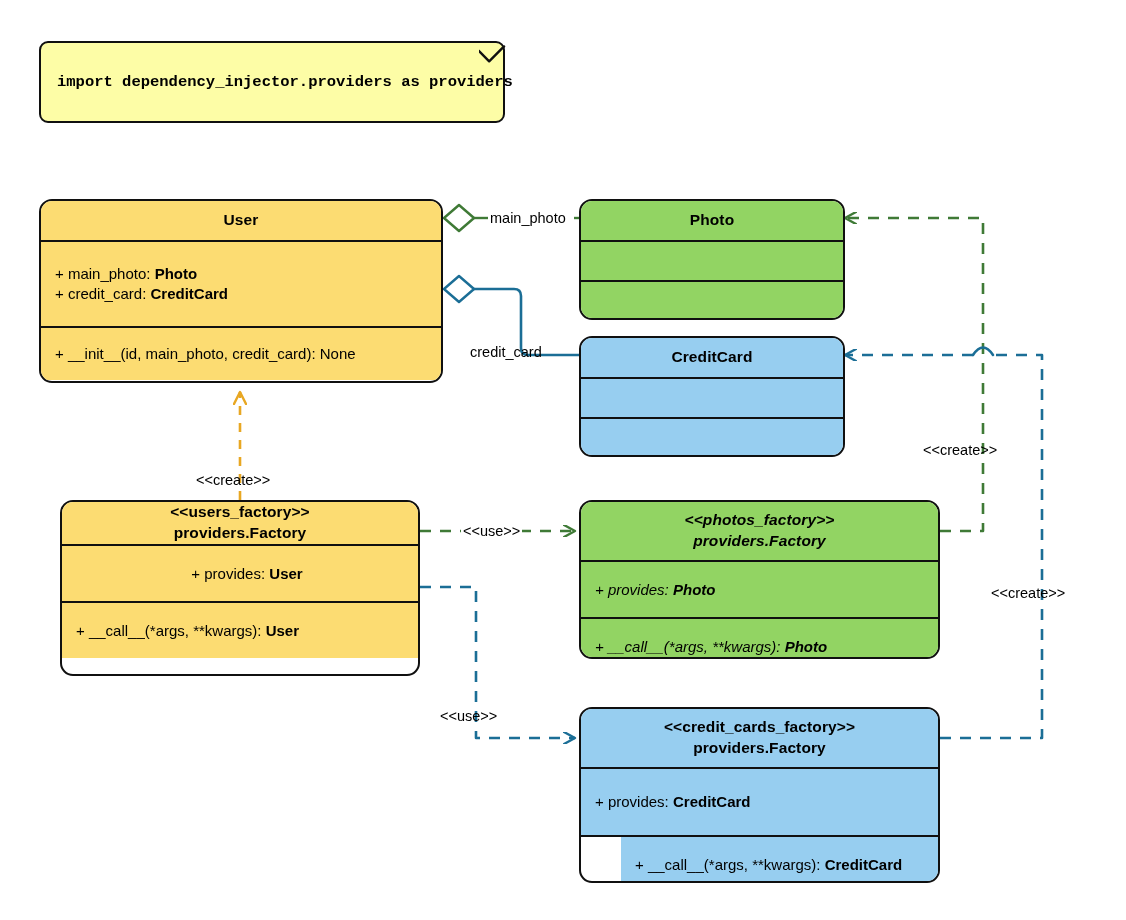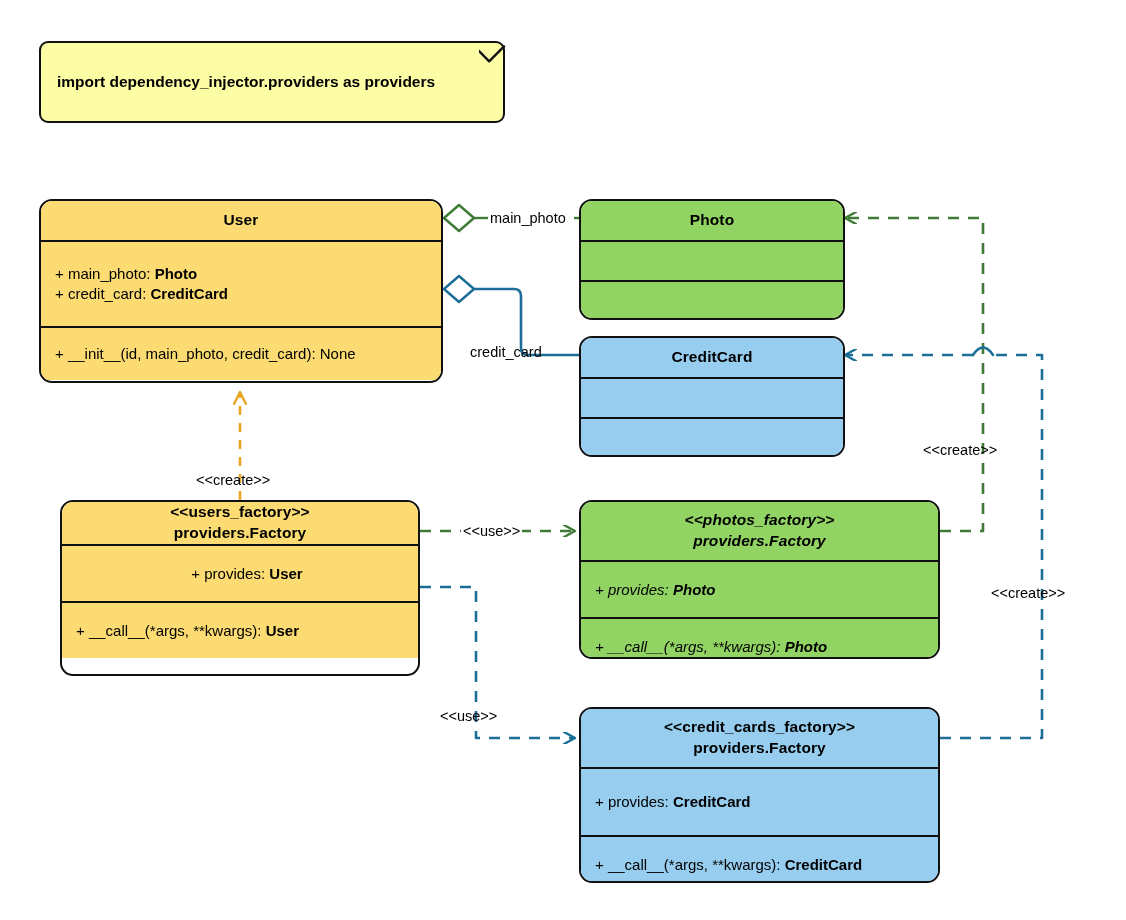--- a/index.html
+++ b/index.html
@@ -55,20 +55,21 @@
   .note{
     position:absolute;
     box-sizing:border-box;
     background:#FDFDA6;
     border:2.4px solid #101010;
     border-radius:9px;
     display:flex;align-items:center;
     font-weight:bold;font-size:15.5px;color:#000;
     padding-left:16px;
     white-space:nowrap;
+    font-family:Liberation Mono, monospace;
   }
   .note-fold{position:absolute;pointer-events:none;}
 
   
   .elabel{
     position:absolute;
     font-size:14.5px;
     color:#000;
     white-space:nowrap;
     background:#fff;
@@ -198,21 +199,21 @@
   <div class="uml" style="left:579px;top:707px;width:361px;height:176px;">
     <div class="comp c-blue" style="height:60px;">
       <div class="title">
         <div>&lt;&lt;credit_cards_factory&gt;&gt;</div>
         <div>providers.Factory</div>
       </div>
     </div>
     <div class="comp c-blue" style="height:68px;">
       <div class="row"><span>+ provides: </span><b>CreditCard</b></div>
     </div>
-    <div class="comp c-blue" style="height:55px;">
+    <div class="comp c-blue" style="height:55px;margin-left:40px;">
       <div class="row"><span>+ __call__(*args, **kwargs): </span><b>CreditCard</b></div>
     </div>
   </div>
 
   <div class="elabel" style="left:488px;top:211px;">main_photo</div>
 
   <div class="elabel plain" style="left:468px;top:313px;">credit_card</div>
 
   <div class="elabel plain" style="left:194px;top:441px;">&lt;&lt;create&gt;&gt;</div>
 

